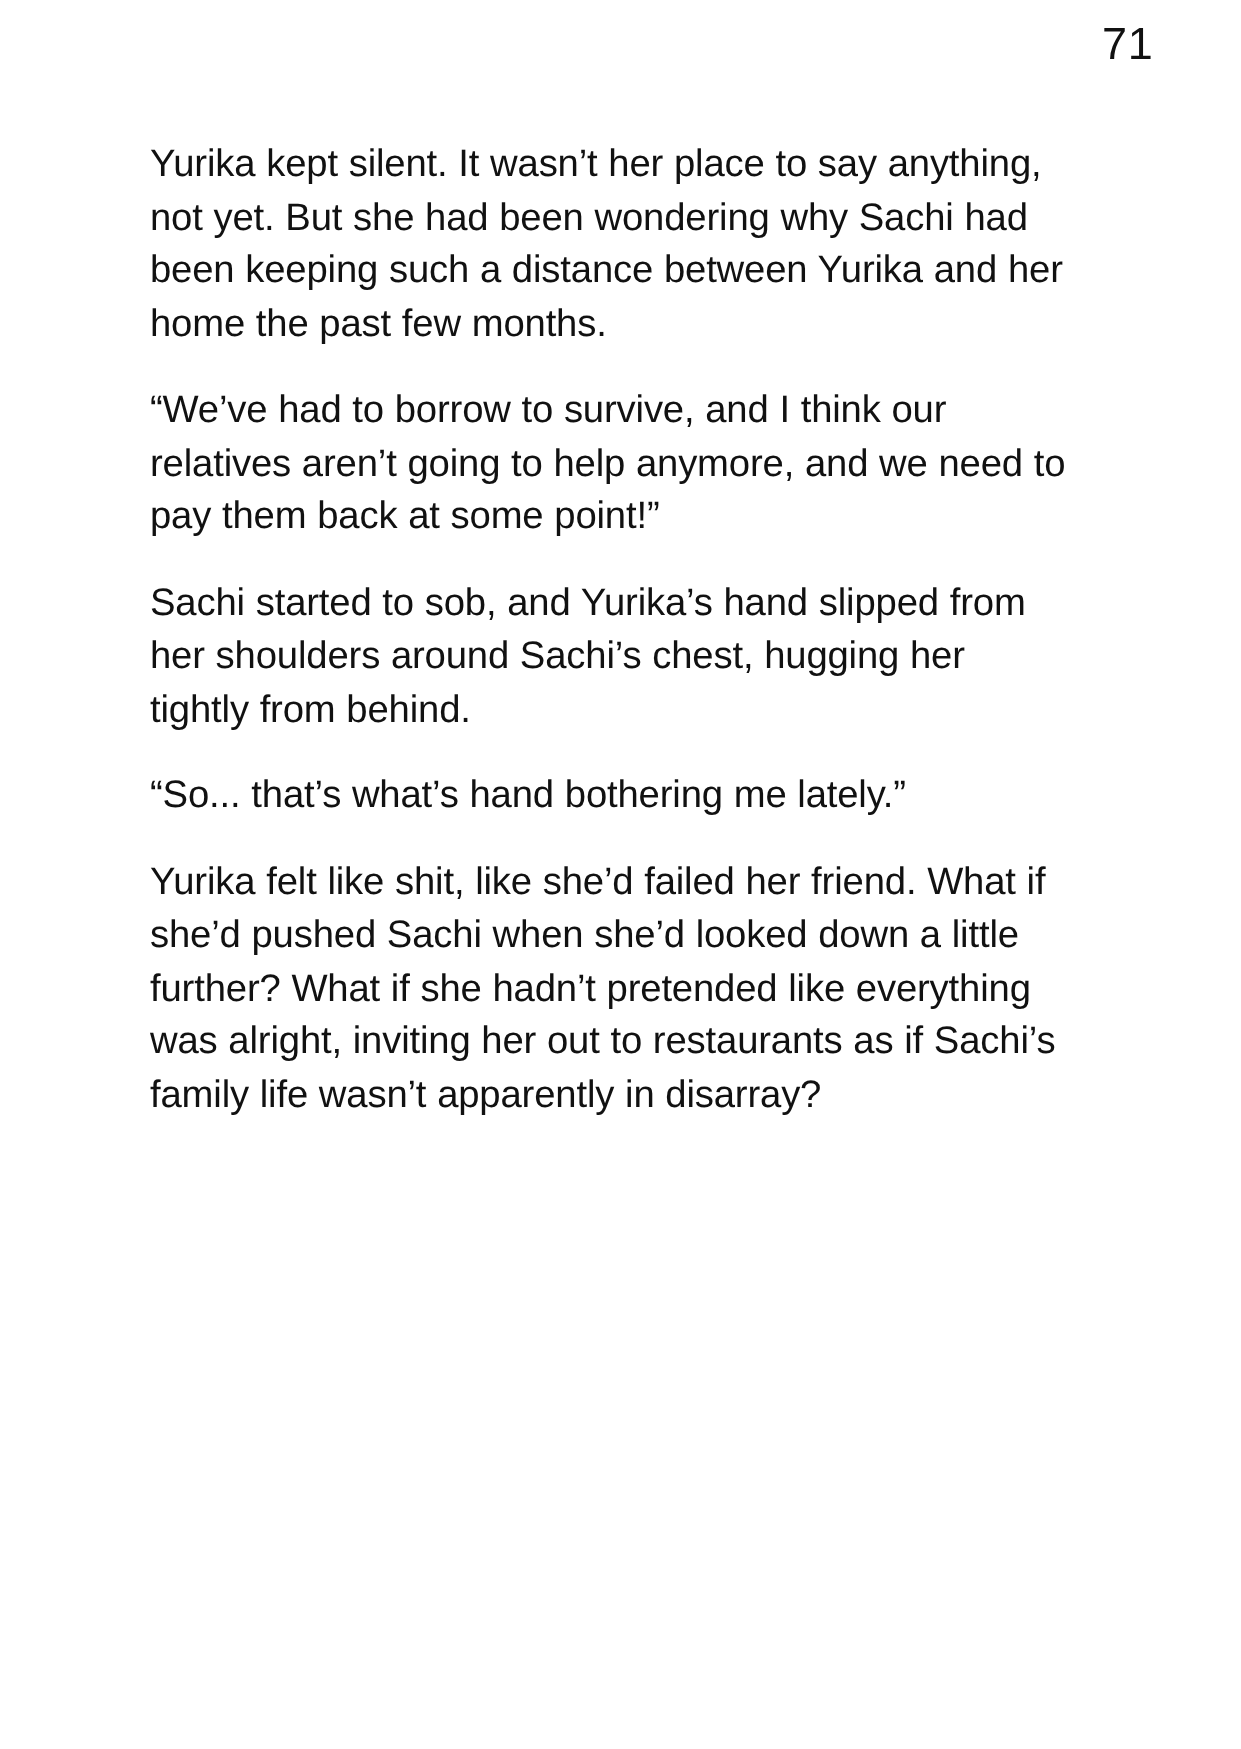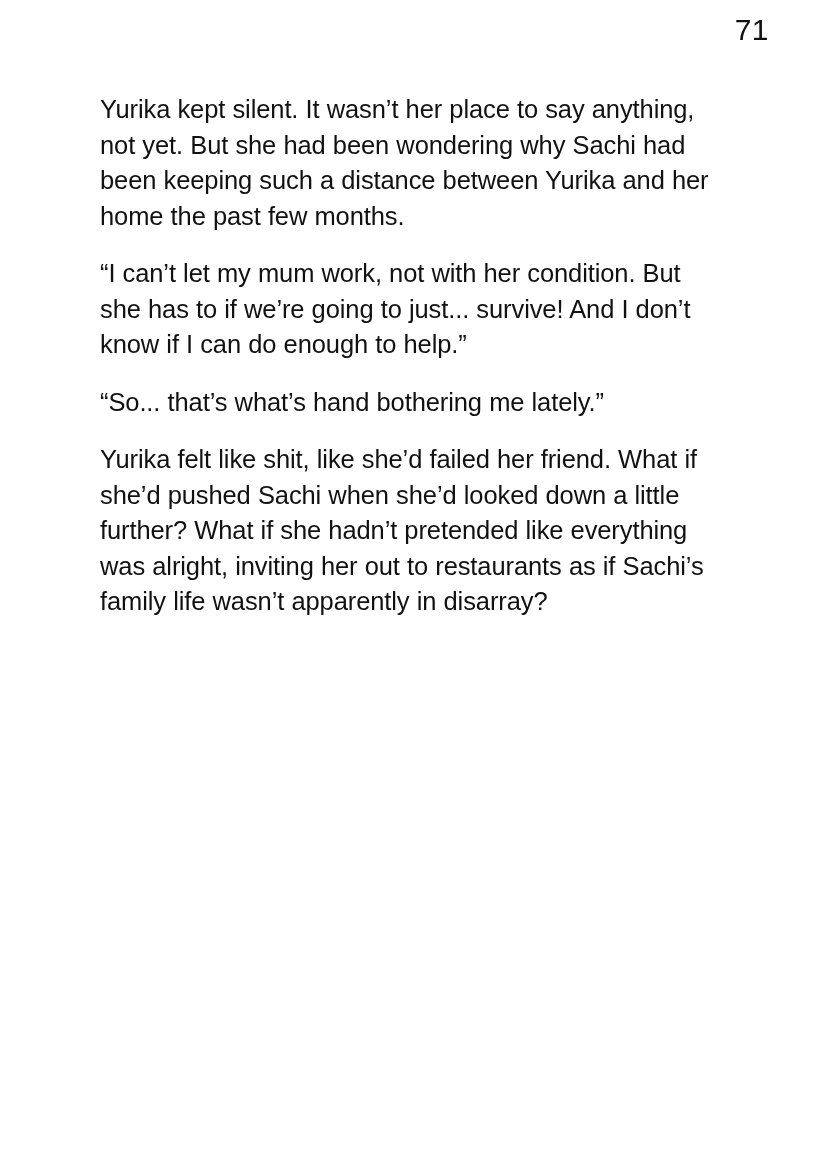--- a/index.html
+++ b/index.html
@@ -51,18 +51,19 @@
 </style>
 </head>
 <body>
 
 <div class="page">
 
   <div class="page-number">71</div>
 
   <div class="body-text">
     <p class="para">Yurika kept silent. It wasn’t her place to say anything, not yet. But she had been wondering why Sachi had been keeping such a distance between Yurika and her home the past few months.</p>
-    <p class="para">“I can’t let my mum work, not with her condition. But she has to if we’re going to just... survive! And I don’t know if I can do enough to help.”</p>
+    <p class="para">“We’ve had to borrow to survive, and I think our relatives aren’t going to help anymore, and we need to pay them back at some point!”</p>
+    <p class="para">Sachi started to sob, and Yurika’s hand slipped from her shoulders around Sachi’s chest, hugging her tightly from behind.</p>
     <p class="para">“So... that’s what’s hand bothering me lately.”</p>
     <p class="para">Yurika felt like shit, like she’d failed her friend. What if she’d pushed Sachi when she’d looked down a little further? What if she hadn’t pretended like everything was alright, inviting her out to restaurants as if Sachi’s family life wasn’t apparently in disarray?</p>
   </div>
 
 </div>
 
 </body></html>

